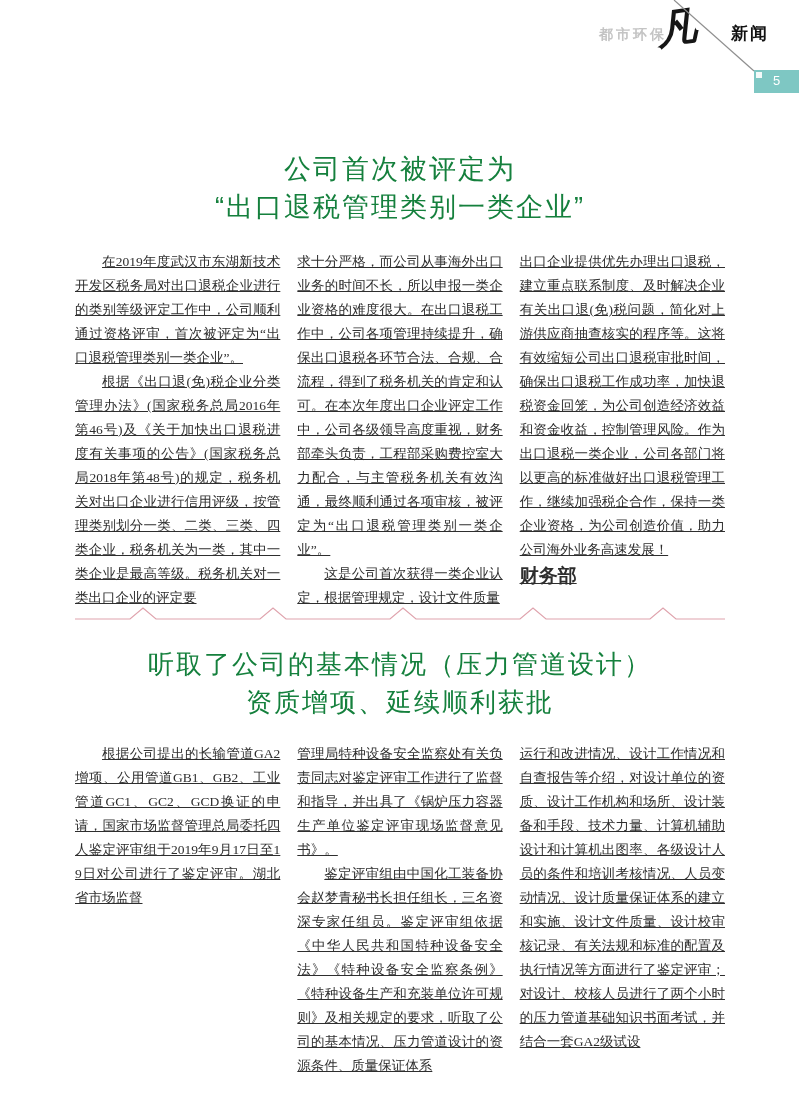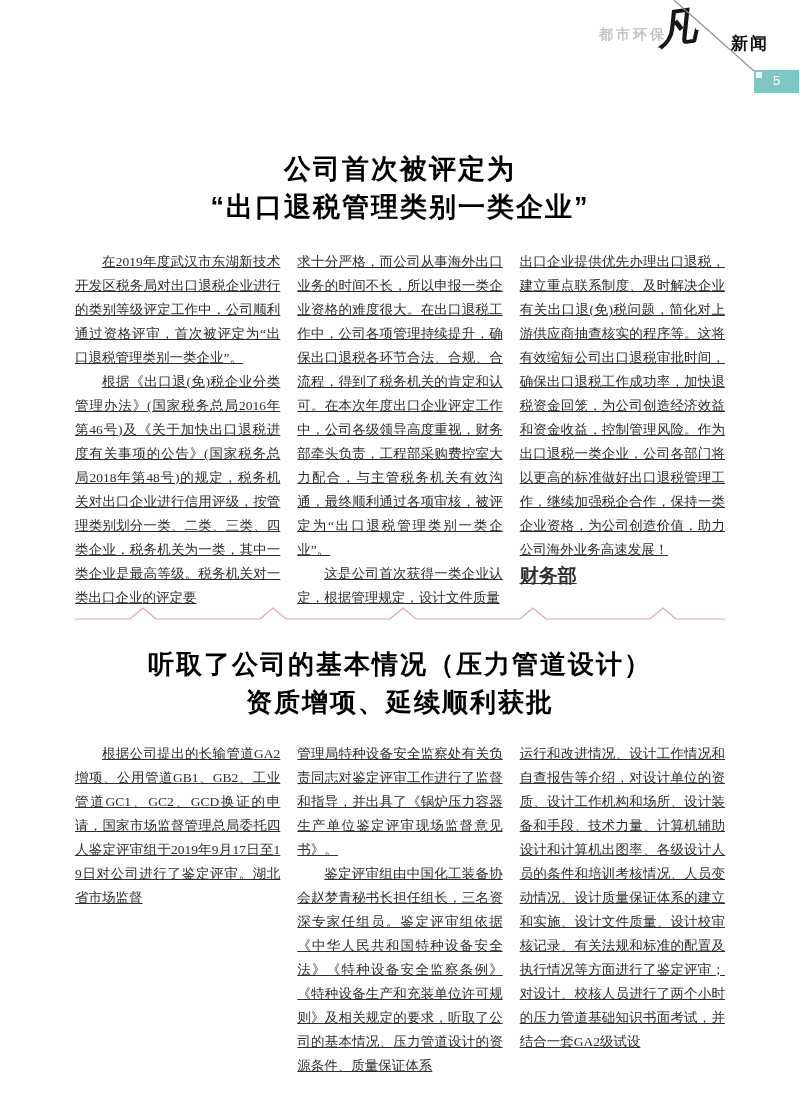--- a/index.html
+++ b/index.html
@@ -14,42 +14,42 @@
     font-family:"Liberation Sans",sans-serif;font-size:14px;font-weight:bold;
     color:#c4c4c4;letter-spacing:3px;
   }
   .logo-glyph{
     position:absolute;left:656px;top:8px;
     font-family:"DejaVu Serif",serif;font-style:italic;font-weight:bold;
     font-size:40px;color:#161616;transform:rotate(-8deg);line-height:1;
   }
   .diag-rule{position:absolute;left:668px;top:0;width:92px;height:74px;}
   .section-label{
-    position:absolute;left:731px;top:32px;
+    position:absolute;left:731px;top:22px;
     font-family:"Liberation Sans",sans-serif;font-size:17px;font-weight:bold;color:#111;
     letter-spacing:2px;
   }
   .page-tab{
     position:absolute;left:754px;top:70px;width:45px;height:23px;
     background:#7ec7c3;
   }
   .page-tab .corner-sq{
     position:absolute;left:2px;top:2px;width:6px;height:6px;background:#f3faf9;
   }
   .page-tab .num{
     position:absolute;left:0;top:3px;width:100%;text-align:center;
     font-family:"Liberation Sans",sans-serif;font-size:13px;color:#ffffff;
   }
   
   .article{position:absolute;left:75px;width:650px;}
   .a1{top:150px;}
   .a2{top:645px;}
   .title{
-    margin:0;text-align:center;color:#000000;
-    font-family:"Liberation Sans","DejaVu Sans",sans-serif;font-weight:bold;
+    margin:0;text-align:center;color:#15803d;
+    font-family:"Liberation Sans","DejaVu Sans",sans-serif;font-weight:normal;
   }
   .title .tl{display:block;}
   .a1 .title{font-size:27px;line-height:38px;letter-spacing:2px;}
   .a2 .title{font-size:26px;line-height:38px;letter-spacing:2px;}
   .cols{display:flex;gap:17px;text-align:justify;}
   .a1 .cols{margin-top:24px;}
   .a2 .cols{margin-top:21px;}
   .col{flex:1;min-width:0;}
   .col p{
     margin:0;font-size:13.5px;line-height:24px;color:#2e2e2e;

